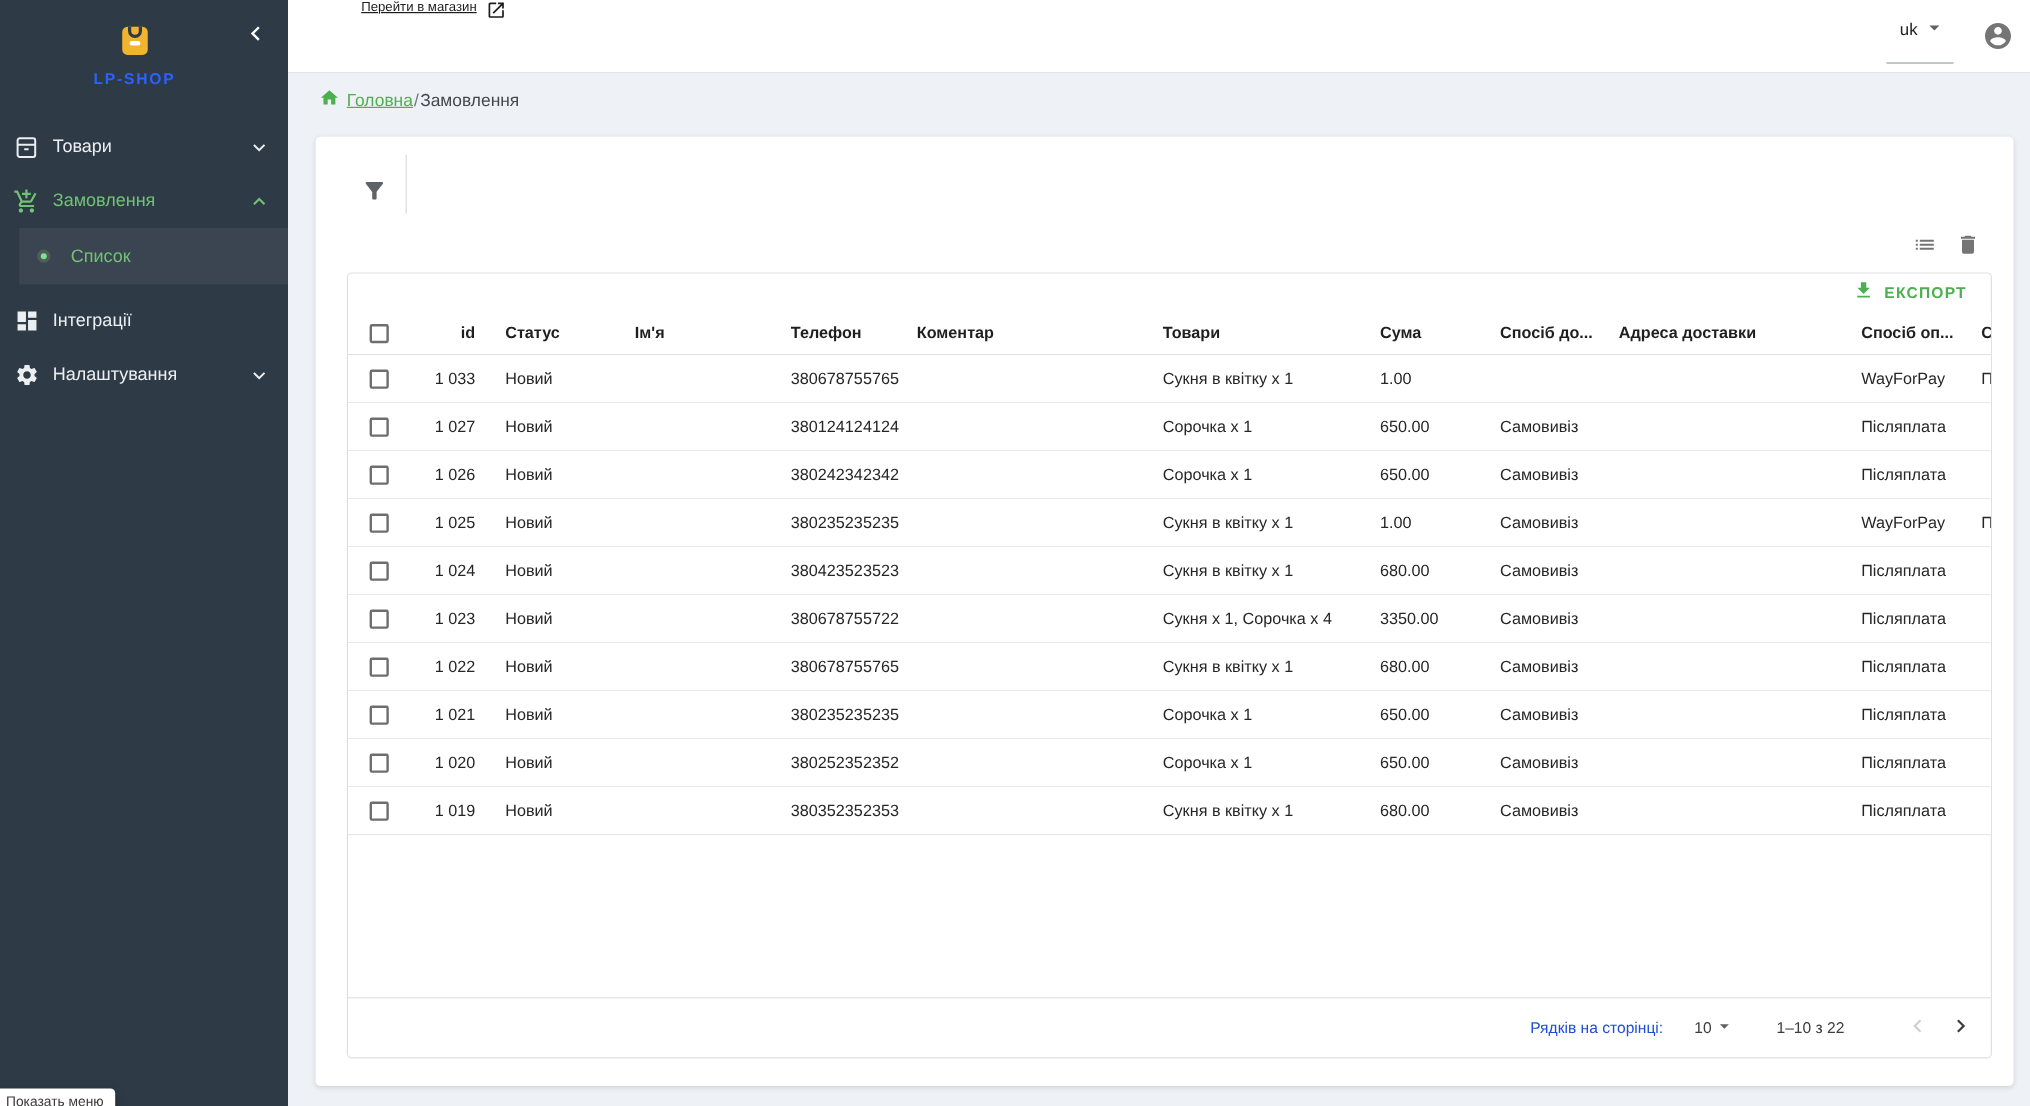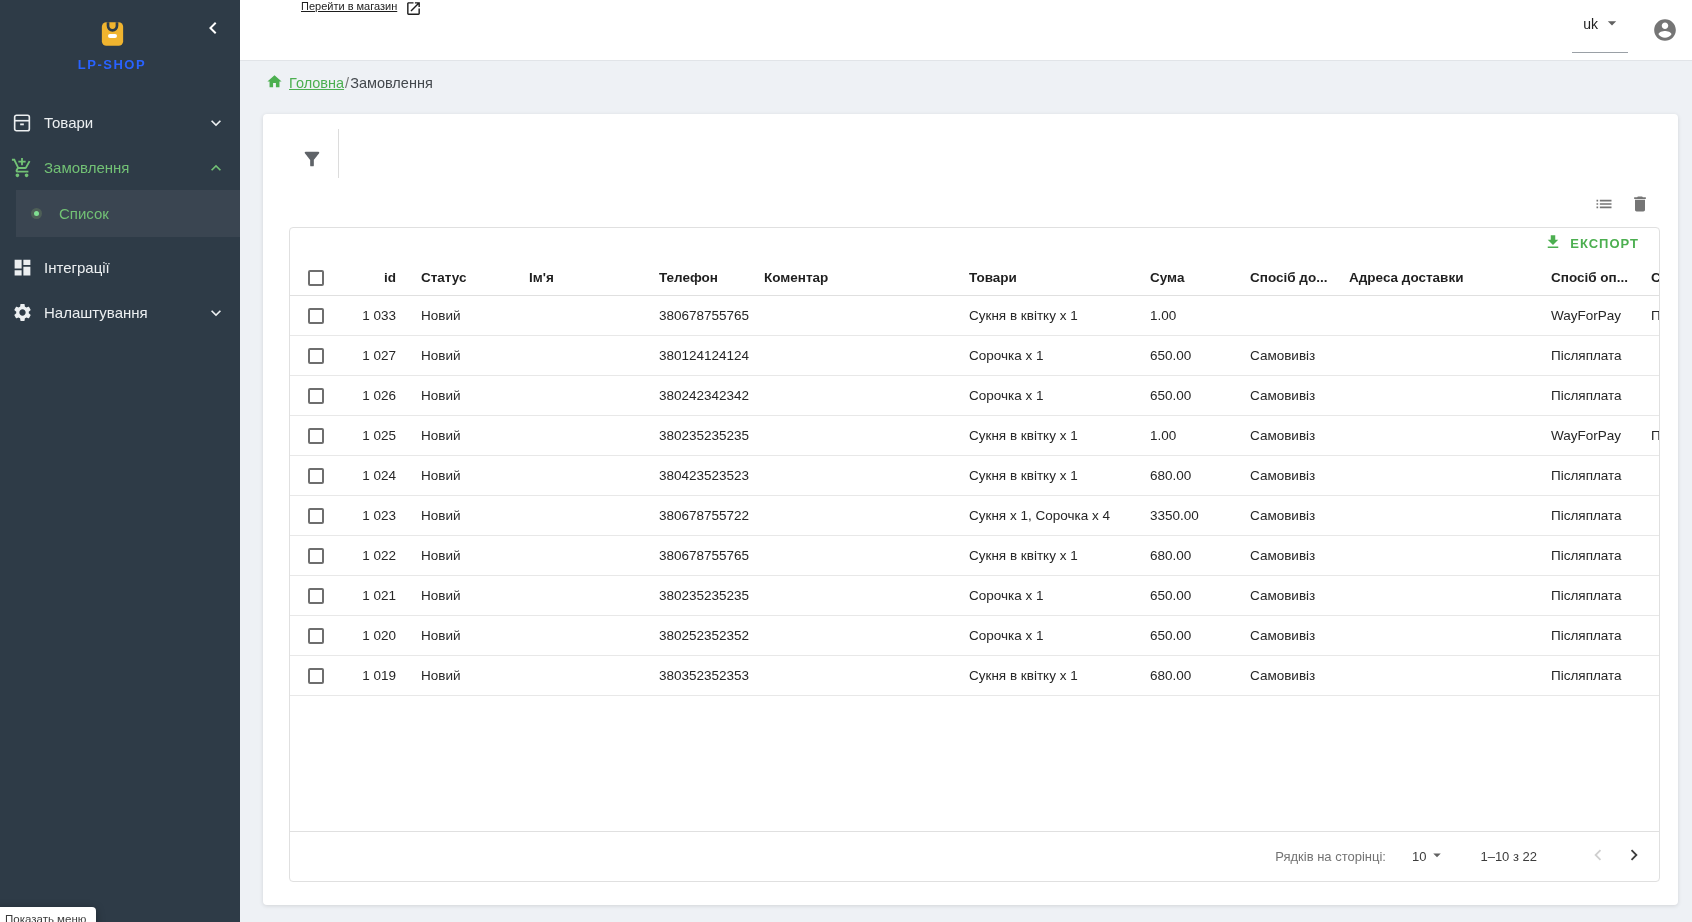--- a/index.html
+++ b/index.html
@@ -57,21 +57,21 @@
   .td { padding-left:16px; font-size:13.5px; color:#262626; white-space:nowrap; flex:none; }
   .head .td { font-weight:bold; color:#1f1f1f; }
   .c0 { width:51px; padding-left:18px; display:flex; align-items:center; }
   .c1 { width:64px; text-align:right; padding-left:0; padding-right:9px; }
   .c2 { width:108px; } .c3 { width:130px; } .c4 { width:105px; } .c5 { width:205px; }
   .c6 { width:181px; } .c7 { width:100px; } .c8 { width:99px; } .c9 { width:202px; }
   .c10 { width:100px; } .c11 { width:160px; }
   .cb { width:16px; height:16px; border:2px solid #6e6e6e; border-radius:2px; background:#fff; cursor:pointer; display:inline-block; }
   .tbl-spacer { flex:1; }
   .pager { height:50px; flex:none; border-top:1px solid #e0e0e0; display:flex; align-items:center; justify-content:flex-end; padding-right:12px; font-size:13px; color:#3c3c3c; }
-  .pager-label { color:#737373; margin-right:26px; }
+  .pager-label { color:#1d4ed8; margin-right:26px; }
   .per-page { display:flex; align-items:center; gap:2px; margin-right:34px; cursor:pointer; }
   .pager-range { margin-right:38px; }
   .pg-btn { width:26px; height:26px; display:flex; align-items:center; justify-content:center; margin-left:10px; cursor:pointer; }
   .pg-btn.disabled { cursor:default; }
 </style>
 </head>
 <body>
 
 <div id="app">
 

